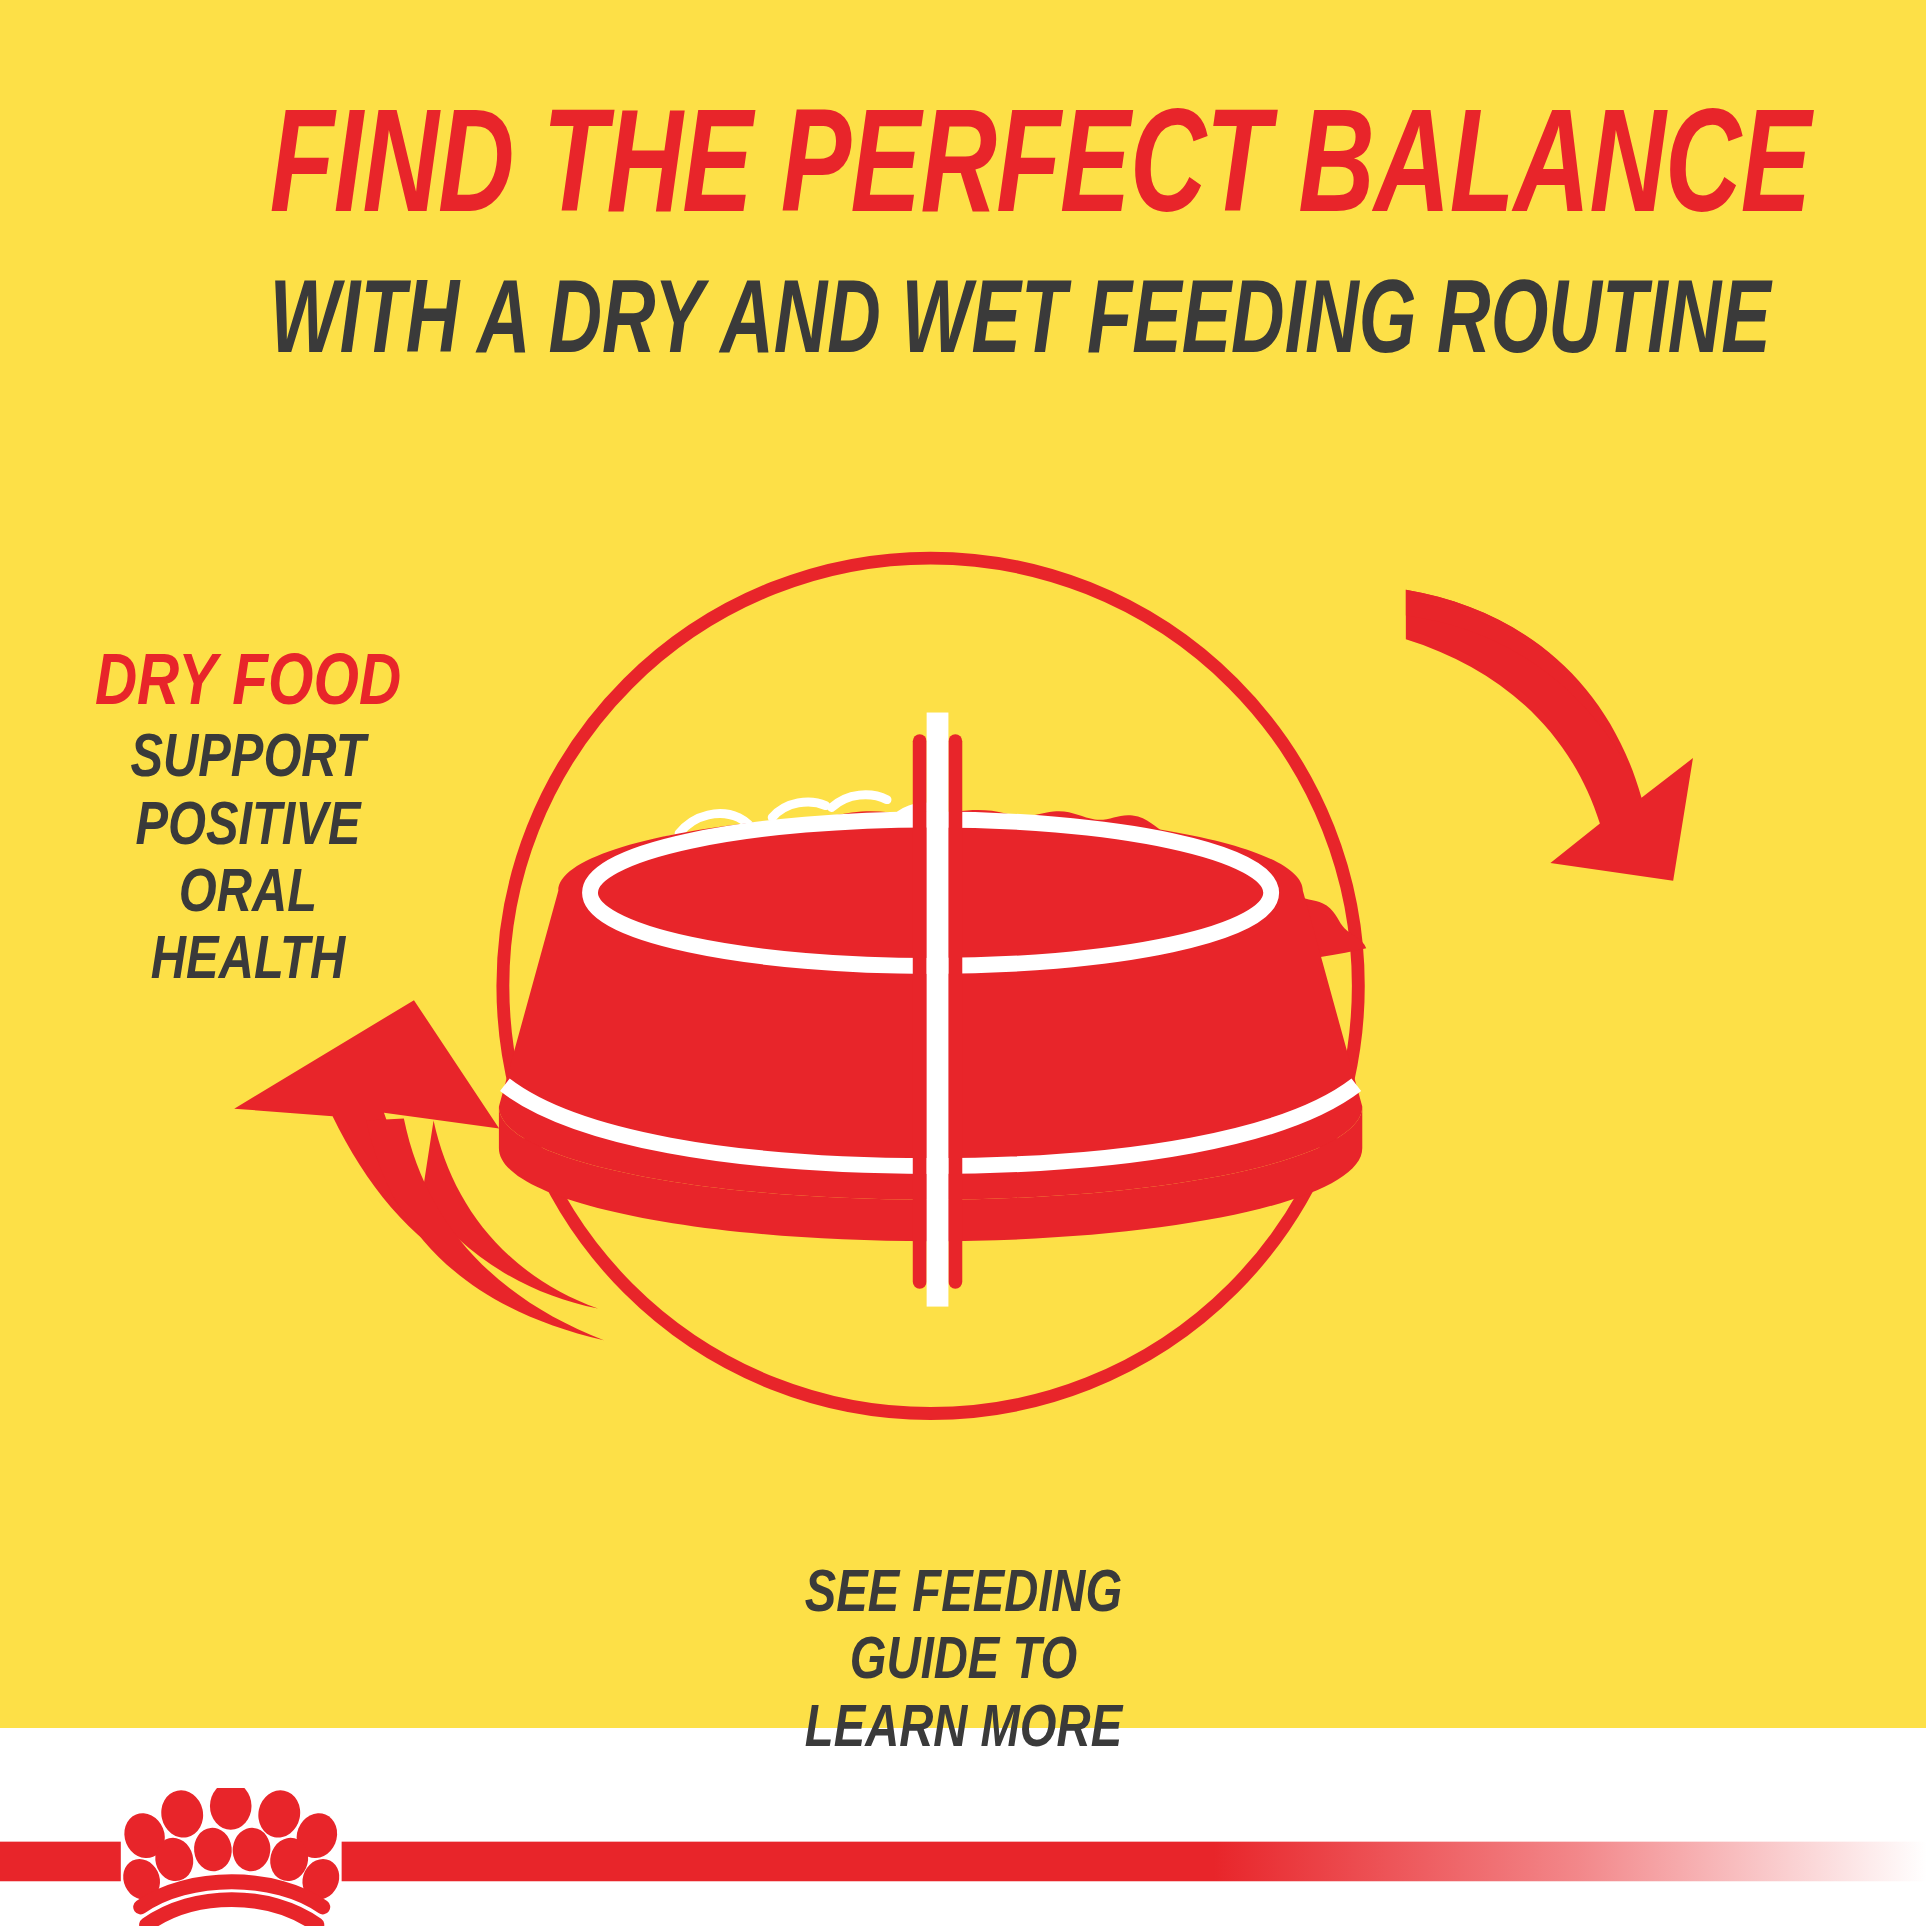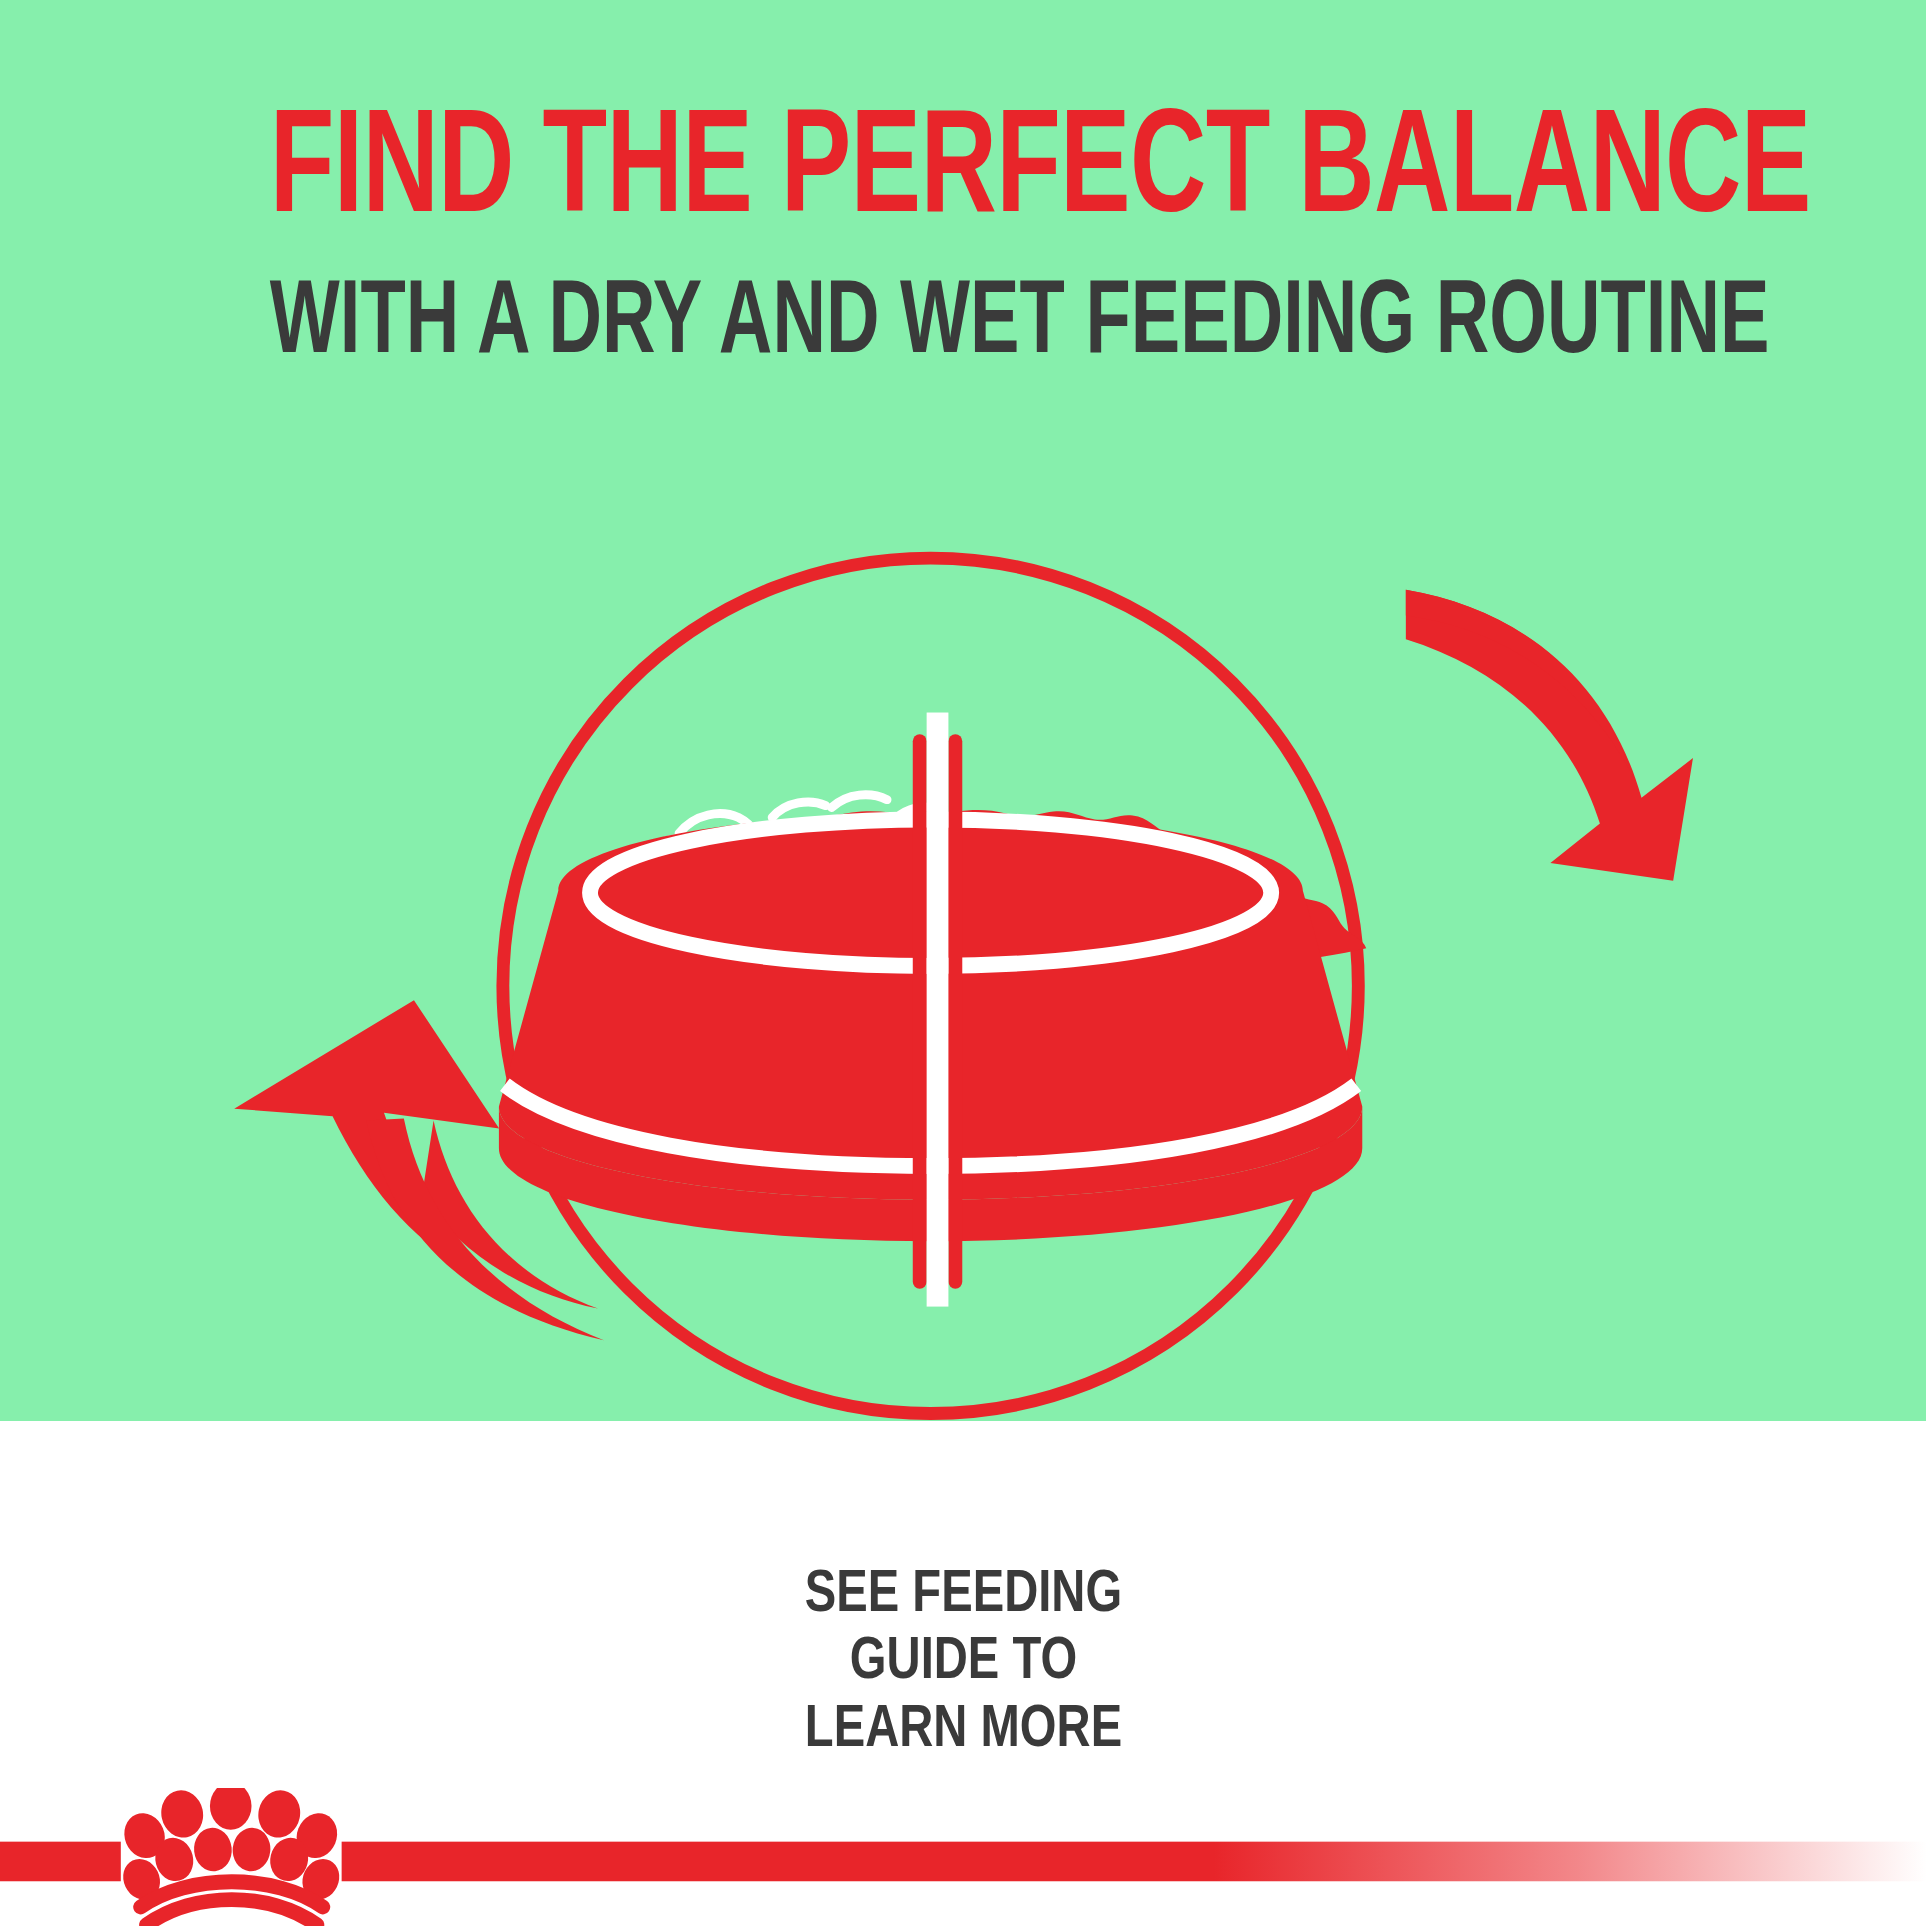--- a/index.html
+++ b/index.html
@@ -11,22 +11,23 @@
     width: 1927px;
     height: 1927px;
     font-family: "Liberation Sans", sans-serif;
     overflow: hidden;
     position: relative;
   }
   .stage {
     position: absolute;
     left: 0; top: 0;
     width: 1927px;
-    height: 1421px;
-    background: #86efac;
+    height: 1728px;
+    background: #fde047;
+    font-style: italic;
   }
 
   
   .headline {
     position: absolute;
     left: 0;
     top: 87px;
     width: 1927px;
     text-align: center;
     color: #E8252A;
@@ -115,20 +116,28 @@
 </style>
 </head>
 <body>
 
 <div class="stage">
 
   <div class="headline">FIND THE PERFECT BALANCE</div>
 
   <div class="subhead">WITH A DRY AND WET FEEDING ROUTINE</div>
 
+  <div class="side-block" id="dry-block">
+    <div class="side-title">DRY FOOD</div>
+    <div class="side-body">
+      <div>SUPPORT</div>
+      <div>POSITIVE ORAL</div>
+      <div>HEALTH</div>
+    </div>
+  </div>
 
 
   <svg id="artwork" viewBox="0 0 1640 1010">
 
     <circle cx="760" cy="526" r="432" fill="none" stroke="#E8252A" stroke-width="13"></circle>
 
     <g>
 
       <path d="M596 427
                C 596 427 618 398 650 396

